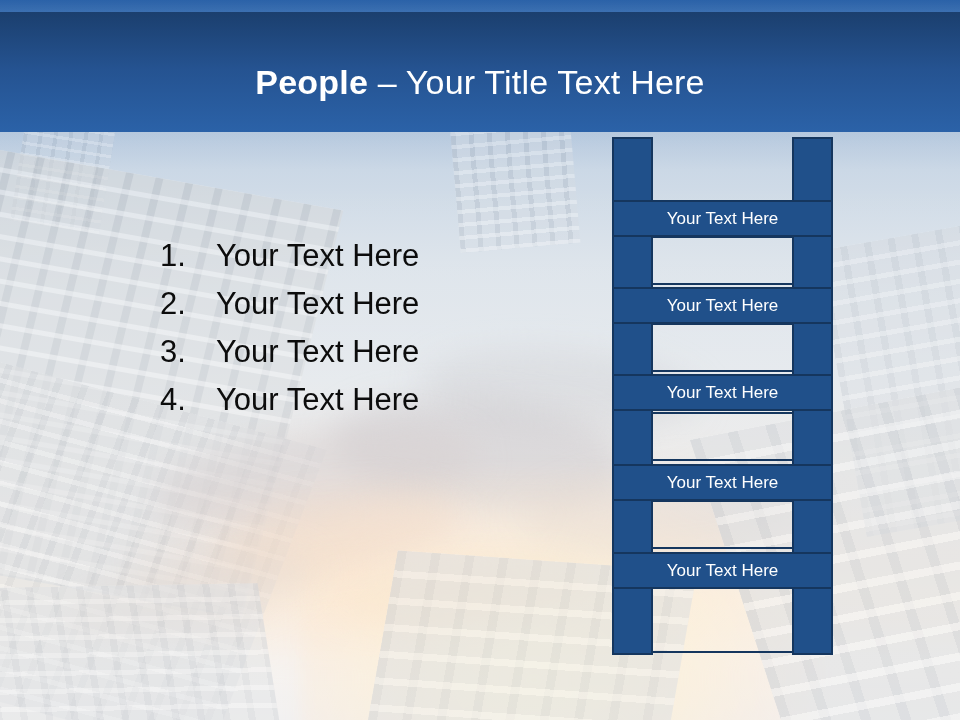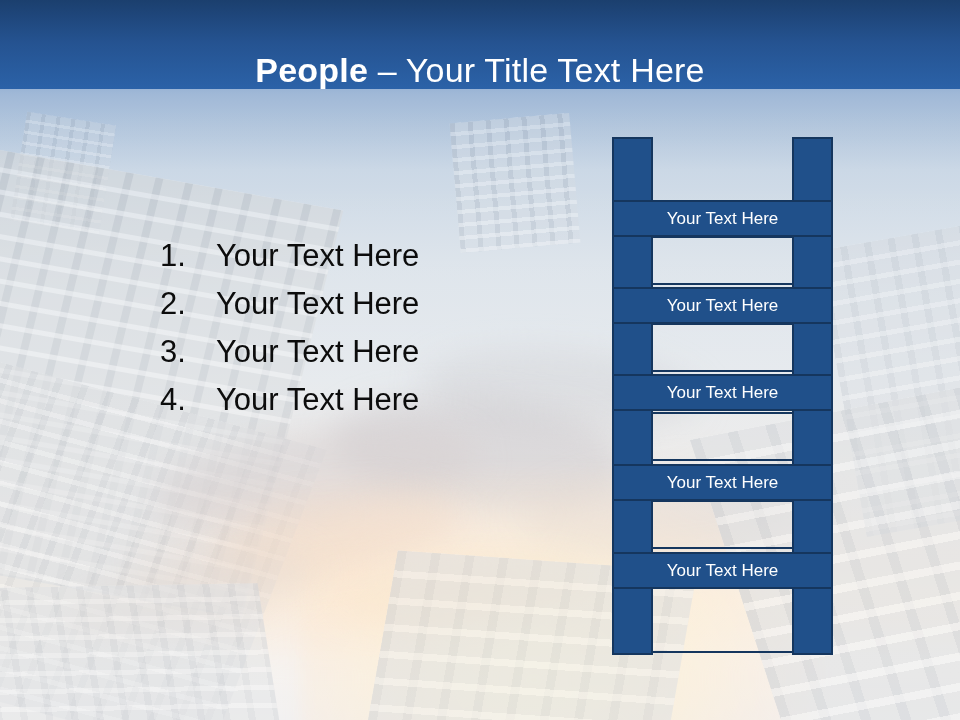--- a/index.html
+++ b/index.html
@@ -294,23 +294,23 @@
       rgba(255,255,255,.26) 300px,
       rgba(255,255,255,.34) 470px,
       rgba(255,255,255,.30) 620px,
       rgba(255,255,255,.34) 720px);
   }
 
   
   .title-bar {
     position: absolute;
     left: 0;
-    top: 0;
+    top: 12px;
     width: 960px;
-    height: 89px;
+    height: 120px;
     background: linear-gradient(to bottom, #1b3f6e 0%, #255391 48%, #2b62a8 100%);
     overflow: hidden;
   }
   .title-text {
     position: absolute;
     left: 0;
     right: 0;
     top: 50px;
     text-align: center;
     color: #ffffff;

